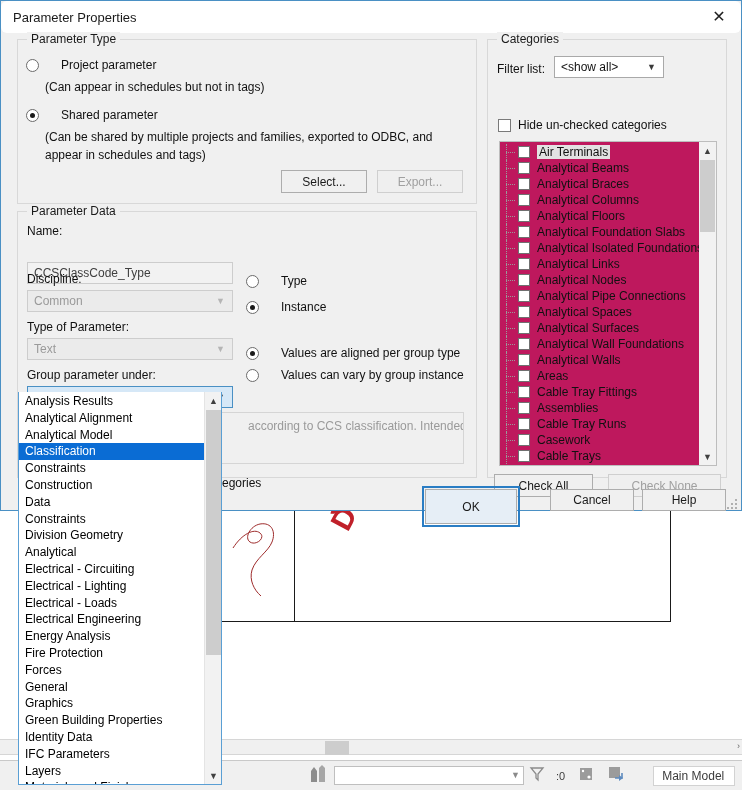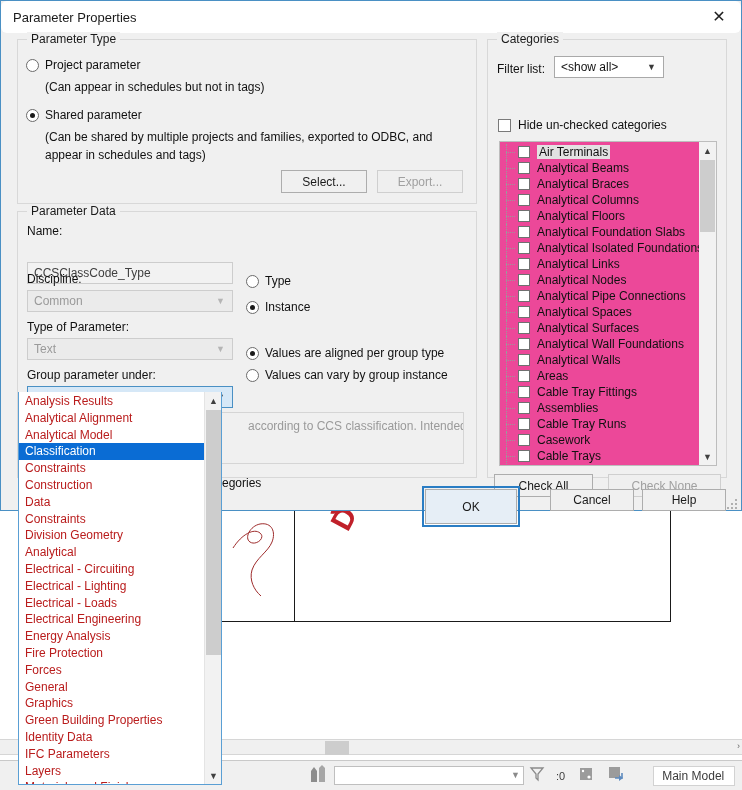--- a/index.html
+++ b/index.html
@@ -81,21 +81,21 @@
   #dropdown-list {
     position: absolute; left: 0; top: 0; width: 186px; height: 100%;
     overflow: hidden;
     padding-top: 1px;
   }
   .dd-item {
     height: 16.8px; line-height: 16.8px;
     padding-left: 6px;
     font-size: 12px;
     white-space: nowrap;
-    color: #b91c1c;
+    color: #000000;
   }
   .dd-item.selected { background: #0a6cd4; color: #ffffff; }
 
   #dropdown-scrollbar {
     position: absolute; right: 0; top: 0; width: 17px; height: 100%;
     background: #f2f2f2; border-left: 1px solid #e4e4e4;
   }
   .dd-sb-arrow {
     position: absolute; left: 0; width: 17px; height: 17px;
     display: flex; align-items: center; justify-content: center;
@@ -135,21 +135,21 @@
     border: 1px solid #d8d8d8;
     background: transparent;
   }
   .groupbox > .gb-title {
     position: absolute; top: -8px; left: 9px;
     background: #f0f0f0; padding: 0 4px;
     font-size: 12px; color: #1a1a1a;
   }
 
   
-  .radio-row { position: absolute; display: flex; align-items: flex-start; }
+  .radio-row { position: absolute; display: flex; align-items: flex-start; gap: 16px; }
   .radio {
     width: 13px; height: 13px; border-radius: 50%;
     border: 1px solid #6b6b6b; background: #fff;
     flex: 0 0 13px; margin-top: 1px; position: relative;
   }
   .radio.checked::after {
     content: ""; position: absolute; left: 3px; top: 3px;
     width: 5px; height: 5px; border-radius: 50%; background: #1a1a1a;
   }
   .radio-label { margin-left: 6px; font-size: 12px; color: #111; white-space: nowrap; }
@@ -204,21 +204,21 @@
   .checkbox {
     width: 13px; height: 13px; border: 1px solid #7a7a7a; background: #fff;
     flex: 0 0 13px;
   }
   .cb-row { position: absolute; display: flex; align-items: center; }
   .cb-row .cb-label { margin-left: 7px; font-size: 12px; color: #111; }
 
   
   #cat-list {
     position: absolute; left: 498px; top: 108px; width: 218px; height: 325px;
-    background: #ec4899; border: 1px solid #bdbdbd;
+    background: #be185d; border: 1px solid #bdbdbd;
     overflow: hidden;
   }
   #cat-list-inner {
     position: absolute; left: 0; top: 0; right: 17px; bottom: 0;
     padding-top: 2px;
   }
   .cat-row {
     height: 16px; display: flex; align-items: center;
     padding-left: 4px; font-size: 12px; color: #111;
     white-space: nowrap;

